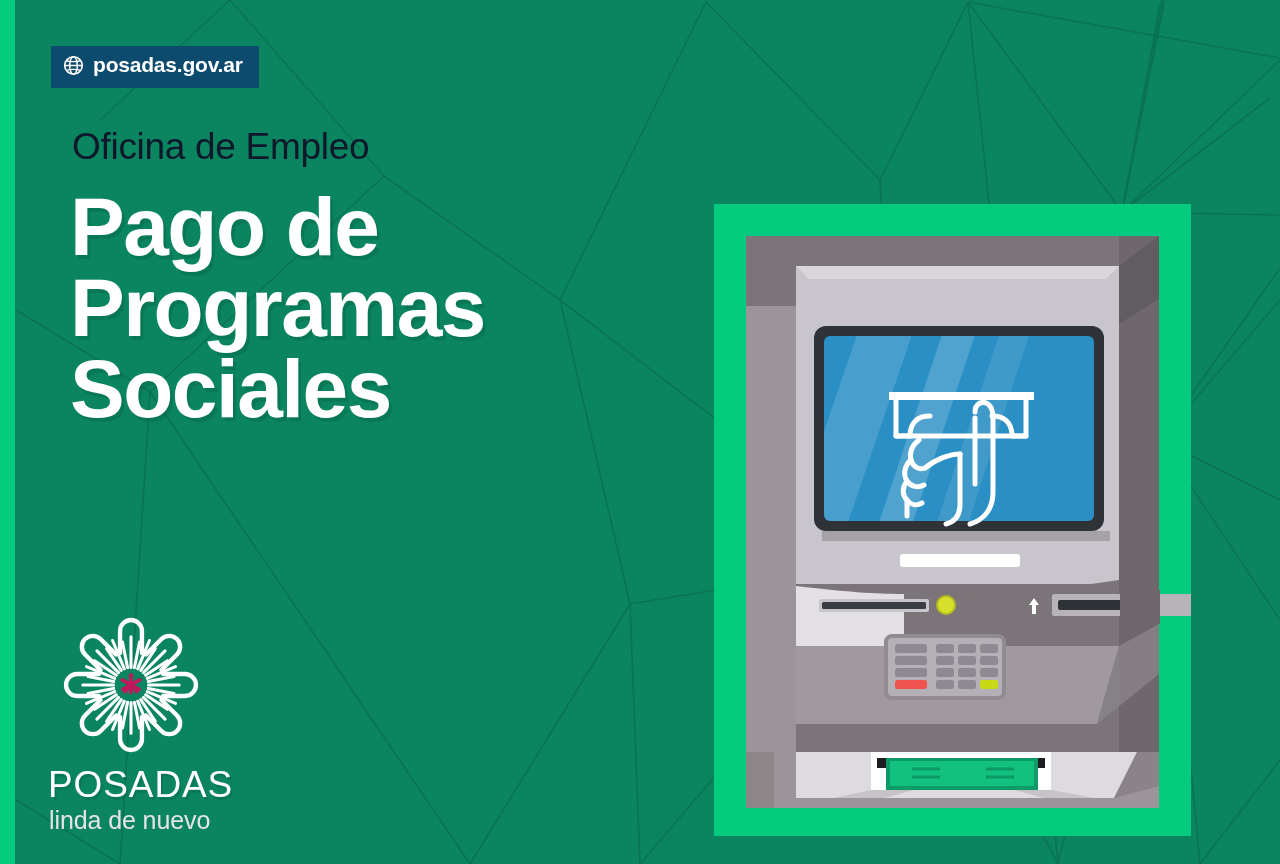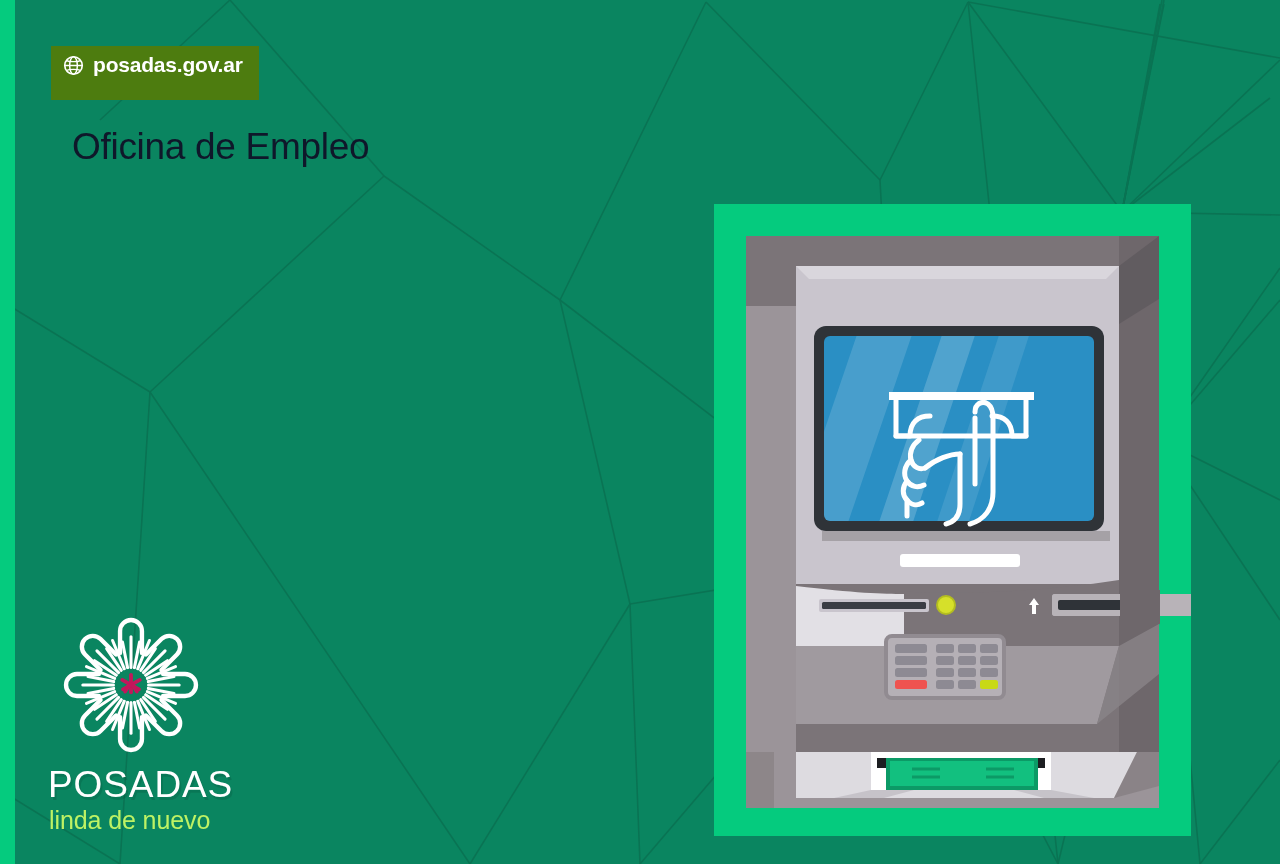--- a/index.html
+++ b/index.html
@@ -15,22 +15,22 @@
   
   #polybg{position:absolute;inset:0;width:1280px;height:864px;}
   
   .edge-strip{
     position:absolute;left:0;top:0;width:15px;height:864px;
     background:#05cb7e;
   }
   
   .url-badge{
     position:absolute;left:51px;top:46px;
-    height:38px;padding:0 16px 16px 12px;
-    background:#4d7c0f;
+    height:38px;padding:0 16px 4px 12px;
+    background:#0c4a6e;
     display:flex;align-items:center;gap:9px;
   }
   .url-badge .globe{width:21px;height:21px;display:block;}
   .url-badge .txt{
     color:#ffffff;font-size:21px;font-weight:bold;letter-spacing:-.2px;
     line-height:1;position:relative;top:-1px;
   }
   
   .kicker{
     position:absolute;left:72px;top:126px;
@@ -46,21 +46,21 @@
   .headline .ln{display:block;white-space:nowrap;}
   
   .logo-block{position:absolute;left:44px;top:612px;width:230px;}
   .logo-mark{width:146px;height:146px;display:block;margin-left:14px;}
   .logo-word{
     color:#ffffff;font-size:37px;font-weight:normal;letter-spacing:.9px;
     margin-top:8px;margin-left:4px;line-height:1;
     text-shadow:2px 3px 0 rgba(0,0,0,.10);
   }
   .logo-tag{
-    color:#bef264;font-size:25px;font-weight:400;letter-spacing:-.1px;
+    color:#e5e5e5;font-size:25px;font-weight:400;letter-spacing:-.1px;
     margin-top:5px;margin-left:5px;line-height:1;
   }
   
   #atm{
     position:absolute;left:714px;top:204px;width:477px;height:632px;
   }
   #atm svg{display:block;width:477px;height:632px;}
 </style>
 </head>
 <body>
@@ -119,20 +119,25 @@
       <ellipse cx="12" cy="12" rx="4.4" ry="10" fill="none" stroke="#ffffff" stroke-width="1.7"></ellipse>
       <line x1="2" y1="12" x2="22" y2="12" stroke="#ffffff" stroke-width="1.7"></line>
       <path d="M4.1 6.4 C7 8.1 17 8.1 19.9 6.4" fill="none" stroke="#ffffff" stroke-width="1.5"></path>
       <path d="M4.1 17.6 C7 15.9 17 15.9 19.9 17.6" fill="none" stroke="#ffffff" stroke-width="1.5"></path>
     </svg>
     <span class="txt">posadas.gov.ar</span>
   </div>
 
   <div class="kicker">Oficina de Empleo</div>
 
+  <div class="headline">
+    <span class="ln">Pago de</span>
+    <span class="ln">Programas</span>
+    <span class="ln">Sociales</span>
+  </div>
 
   <div class="logo-block">
     <svg class="logo-mark" viewBox="0 0 200 200" aria-hidden="true">
       <g transform="translate(100,100)">
 
         <g fill="none" stroke="#ffffff" stroke-width="6" stroke-linecap="round">
           <g id="petalset">
             <path transform="rotate(0)" d="M -15 -44 L -15 -74 A 15 15 0 0 1 15 -74 L 15 -44"></path>
             <path transform="rotate(45)" d="M -15 -44 L -15 -74 A 15 15 0 0 1 15 -74 L 15 -44"></path>
             <path transform="rotate(90)" d="M -15 -44 L -15 -74 A 15 15 0 0 1 15 -74 L 15 -44"></path>

